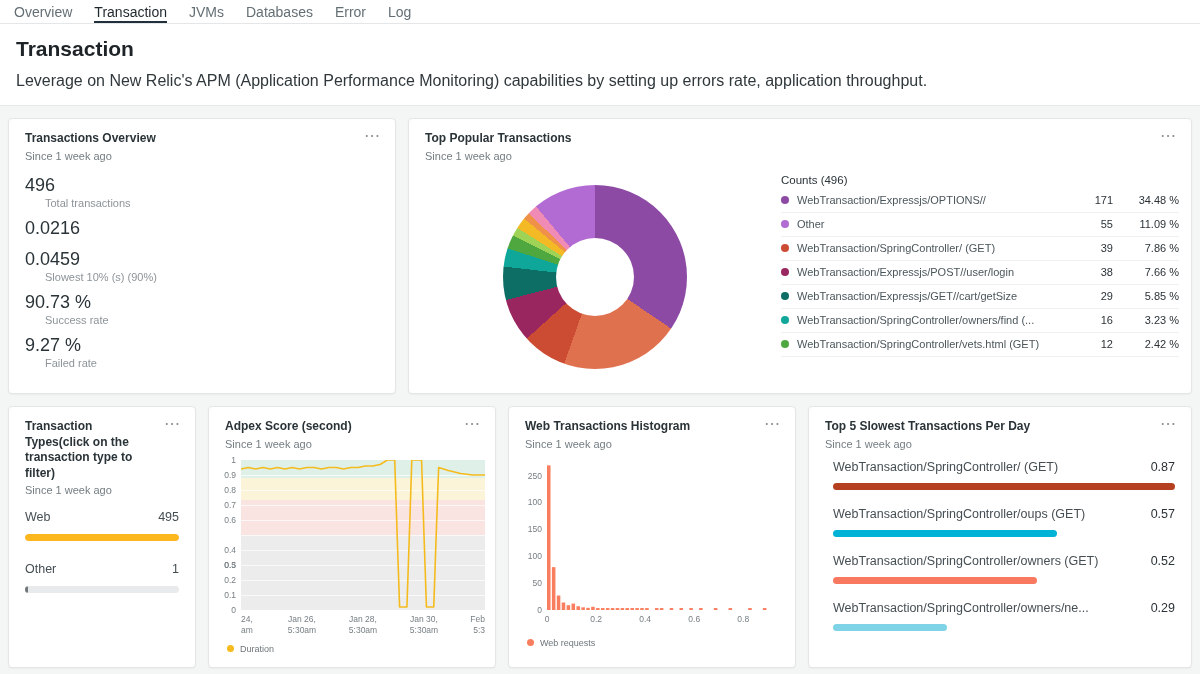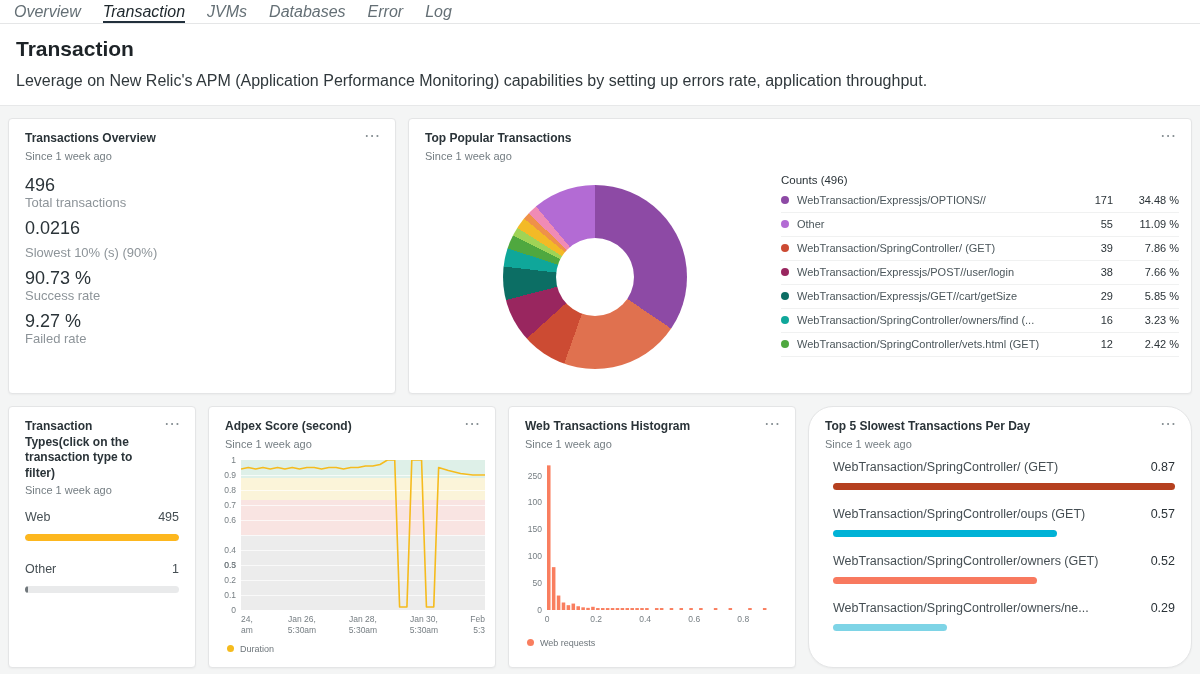--- a/index.html
+++ b/index.html
@@ -8,52 +8,52 @@
     font-family: "Liberation Sans", "DejaVu Sans", sans-serif;
     background: #f4f5f5;
     color: #2a3338;
   }
   
   .tabbar {
     height: 24px; background: #fff; border-bottom: 1px solid #e5e6e7;
     display: flex; align-items: stretch; padding-left: 14px; gap: 22px;
   }
   .tab {
-    font-size: 16px; color: #646f75; display: flex; align-items: center;
-    border-bottom: 2px solid transparent; padding-top: 2px; cursor: pointer; font-style: italic;
+    font-size: 14px; color: #646f75; display: flex; align-items: center;
+    border-bottom: 2px solid transparent; padding-top: 2px; cursor: pointer;
   }
   .tab.active { color: #1e272c; border-bottom-color: #22303c; }
   
   .page-header { background: #fff; padding: 8px 16px 15px; border-bottom: 1px solid #e7e8e9; }
   .page-header h1 { font-size: 21px; color: #1d2327; margin: 5px 0 11px; font-weight: bold; }
   .page-header p { font-size: 16px; color: #30383c; }
   
   .main { padding: 12px 8px 0; }
   .row { display: flex; gap: 12px; }
   .row1 { height: 276px; }
   .row2 { height: 262px; margin-top: 12px; }
   .card {
     background: #fff; border: 1px solid #e4e5e6; border-radius: 4px;
     box-shadow: 0 1px 2px rgba(0,0,0,0.04); overflow: hidden; position: relative;
   }
   .card-overview { width: 388px; flex: none; }
   .card-popular { flex: 1; min-width: 0; }
   .card-types { width: 188px; flex: none; }
   .card-apdex { width: 288px; flex: none; }
   .card-histogram { width: 288px; flex: none; }
-  .card-top5 { flex: 1; min-width: 0; border-radius: 25px; }
+  .card-top5 { flex: 1; min-width: 0; }
   .card-head { padding: 12px 14px 0 16px; display: flex; justify-content: space-between; align-items: flex-start; gap: 8px; }
   .card-title { font-size: 12px; font-weight: bold; color: #2a3338; line-height: 1.3; }
   .card-sub { font-size: 11px; color: #747d82; margin-top: 3px; font-weight: normal; }
   .menu-dots { color: #8a9296; font-size: 16px; line-height: 10px; letter-spacing: 1px; cursor: pointer; flex: none; }
   
   .metrics { padding: 12px 16px 0; }
   .metric { margin-bottom: 9px; }
   .metric-value { font-size: 18px; line-height: 22px; color: #2a3338; }
-  .metric-label { font-size: 13px; line-height: 10px; color: #8d9499; margin-top: 2px; }
+  .metric-label { font-size: 11px; line-height: 10px; color: #8d9499; margin-top: 2px; margin-left: 20px; }
   
   .popular-body { display: flex; height: 230px; }
   .donut-wrap { width: 372px; flex: none; display: flex; align-items: center; justify-content: center; }
   .donut { width: 184px; height: 184px; border-radius: 50%; position: relative; }
   .donut::after { content: ""; position: absolute; inset: 53px; border-radius: 50%; background: #fff; }
   .legend { flex: 1; min-width: 0; padding: 12px 12px 0 0; }
   .legend-title { font-size: 11.5px; color: #2a3338; margin-bottom: 3px; }
   .legend-row { display: flex; align-items: center; gap: 8px; height: 24px; border-bottom: 1px solid #f0f1f1; font-size: 11px; cursor: pointer; }
   .legend-dot { width: 8px; height: 8px; border-radius: 50%; flex: none; background: #ccc; }
   .legend-name { flex: 1; min-width: 0; white-space: nowrap; overflow: hidden; text-overflow: ellipsis; color: #4b565b; }
@@ -120,20 +120,21 @@
       </div>
       <div class="metrics">
         <div class="metric">
           <div class="metric-value">496</div>
           <div class="metric-label">Total transactions</div>
         </div>
         <div class="metric">
           <div class="metric-value">0.0216</div>
         </div>
         <div class="metric">
+          <div class="metric-value">0.0459</div>
           <div class="metric-label">Slowest 10% (s) (90%)</div>
         </div>
         <div class="metric">
           <div class="metric-value">90.73 %</div>
           <div class="metric-label">Success rate</div>
         </div>
         <div class="metric">
           <div class="metric-value">9.27 %</div>
           <div class="metric-label">Failed rate</div>
         </div>

